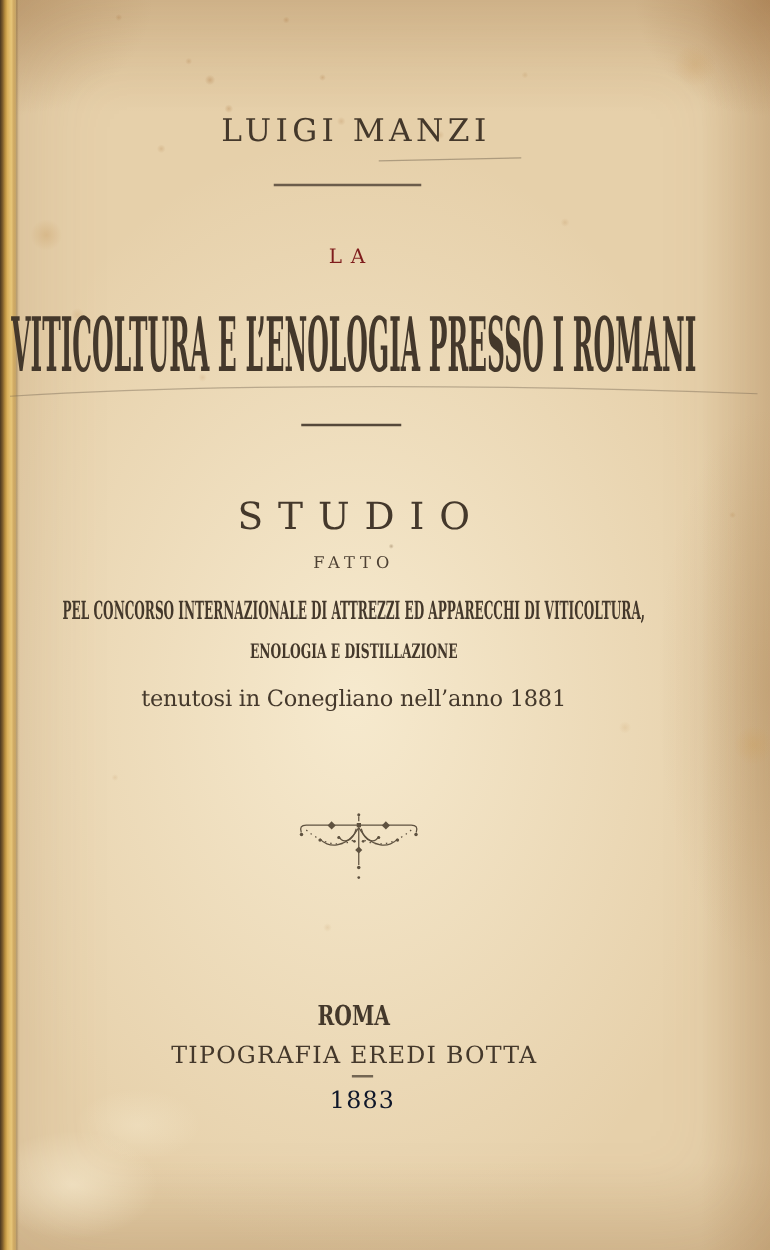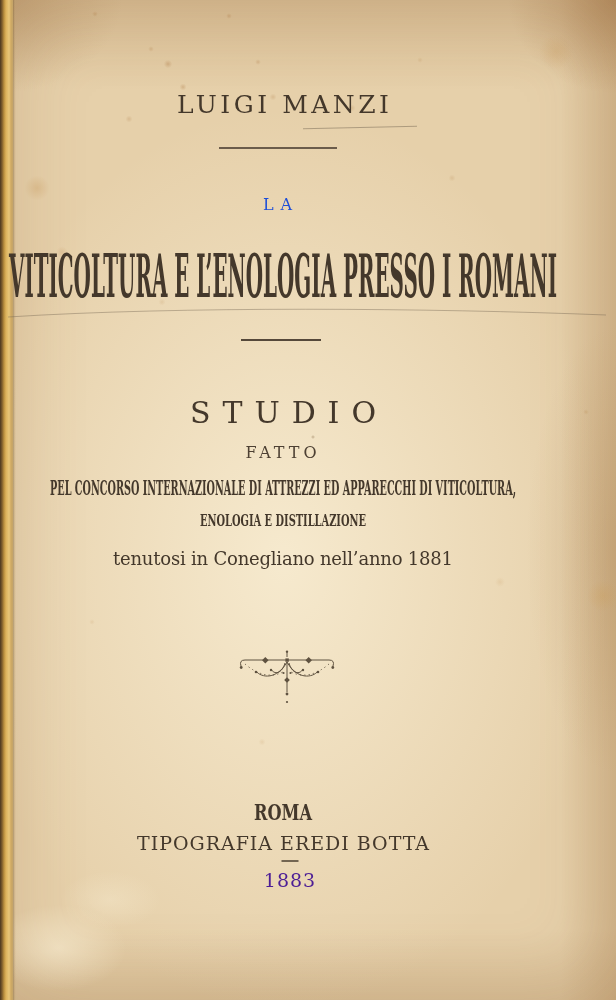--- a/index.html
+++ b/index.html
@@ -54,21 +54,21 @@
       radial-gradient(circle 7px at 500px 582px, rgba(185,132,66,.14), rgba(185,132,66,0) 70%),
       radial-gradient(circle 5px at 162px 302px, rgba(175,122,62,.16), rgba(175,122,62,0) 70%),
       radial-gradient(circle 4px at 420px 60px,  rgba(175,122,62,.18), rgba(175,122,62,0) 70%),
       radial-gradient(circle 5px at 262px 742px, rgba(175,122,62,.14), rgba(175,122,62,0) 70%),
       radial-gradient(circle 4px at 92px 622px,  rgba(175,122,62,.14), rgba(175,122,62,0) 70%),
       radial-gradient(circle 24px at 556px 52px, rgba(196,142,72,.20), rgba(196,142,72,0) 72%),
       radial-gradient(ellipse 95px 60px at 58px 948px, rgba(250,240,214,.55), rgba(250,240,214,0) 72%),
       radial-gradient(ellipse 70px 40px at 110px 900px, rgba(248,238,212,.35), rgba(248,238,212,0) 72%);
   }
   .content{position:absolute;left:0;top:0;width:566px;height:840px;}
-  .line{position:absolute;left:50%;transform:translateX(-50%);white-space:nowrap;color:#1d4ed8;}
+  .line{position:absolute;left:50%;transform:translateX(-50%);white-space:nowrap;color:#7f1d1d;}
   .svgline{position:absolute;left:50%;transform:translateX(-50%);display:block;}
   svg text{font-family:"DejaVu Serif","Liberation Serif",serif;fill:#44382b;}
   .rule{position:absolute;left:50%;transform:translateX(-50%);background:#55483a;}
   .scratch{position:absolute;height:1px;background:rgba(105,92,74,.45);}
 </style>
 </head>
 <body>
 
 <div class="paper"></div>
 <div class="stains"></div>
@@ -94,21 +94,21 @@
   <svg style="position:absolute;left:0;top:300px;" width="616" height="26">
     <path d="M8,17 C180,6 430,8 606,15" fill="none" stroke="rgba(115,100,80,.42)" stroke-width="1"></path>
   </svg>
 
   <div class="rule" style="top:339px;width:80px;height:1.5px;margin-left:-2px;"></div>
 
   <svg class="svgline" style="top:396px;" width="220" height="34">
     <text x="50%" y="27" text-anchor="middle" font-size="30" textLength="186" lengthAdjust="spacing">STUDIO</text>
   </svg>
 
-  <div class="line" style="top:443px;font-size:16px;letter-spacing:4px;color:#4d4033;">FATTO</div>
+  <div class="line" style="top:443px;font-size:13px;letter-spacing:4px;color:#4d4033;">FATTO</div>
 
   <svg class="svgline" style="top:477px;" width="480" height="26">
     <text x="50%" y="18" text-anchor="middle" font-size="20" font-weight="bold" textLength="466" lengthAdjust="spacingAndGlyphs">PEL CONCORSO INTERNAZIONALE DI ATTREZZI ED APPARECCHI DI VITICOLTURA,</text>
   </svg>
 
   <svg class="svgline" style="top:511px;" width="200" height="22">
     <text x="50%" y="15" text-anchor="middle" font-size="16" font-weight="bold" textLength="166" lengthAdjust="spacingAndGlyphs">ENOLOGIA E DISTILLAZIONE</text>
   </svg>
 
   <svg class="svgline" style="top:548px;" width="370" height="24">
@@ -149,15 +149,15 @@
   <svg class="svgline" style="top:800px;" width="90" height="26">
     <text x="50%" y="20" text-anchor="middle" font-size="22" font-weight="bold" textLength="58" lengthAdjust="spacingAndGlyphs">ROMA</text>
   </svg>
 
   <svg class="svgline" style="top:832px;" width="310" height="24">
     <text x="50%" y="18" text-anchor="middle" font-size="19" fill="#4a3d30" textLength="292" lengthAdjust="spacing">TIPOGRAFIA EREDI BOTTA</text>
   </svg>
 
   <div class="rule" style="top:860px;width:17px;height:2px;margin-left:7px;opacity:.8;"></div>
 
-  <div class="line" style="top:869px;font-size:19px;letter-spacing:1px;margin-left:7px;color:#4c1d95;">1883</div>
+  <div class="line" style="top:869px;font-size:19px;letter-spacing:1px;margin-left:7px;color:#0f172a;">1883</div>
 
 </div>
 
 </body></html>

